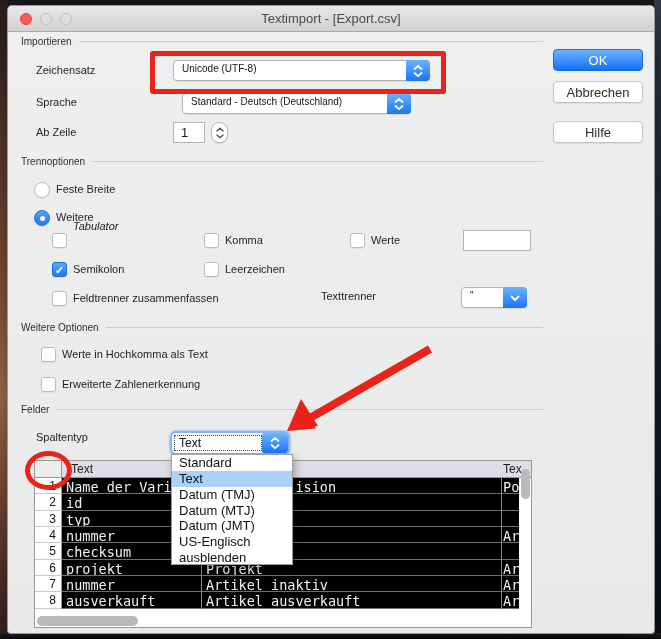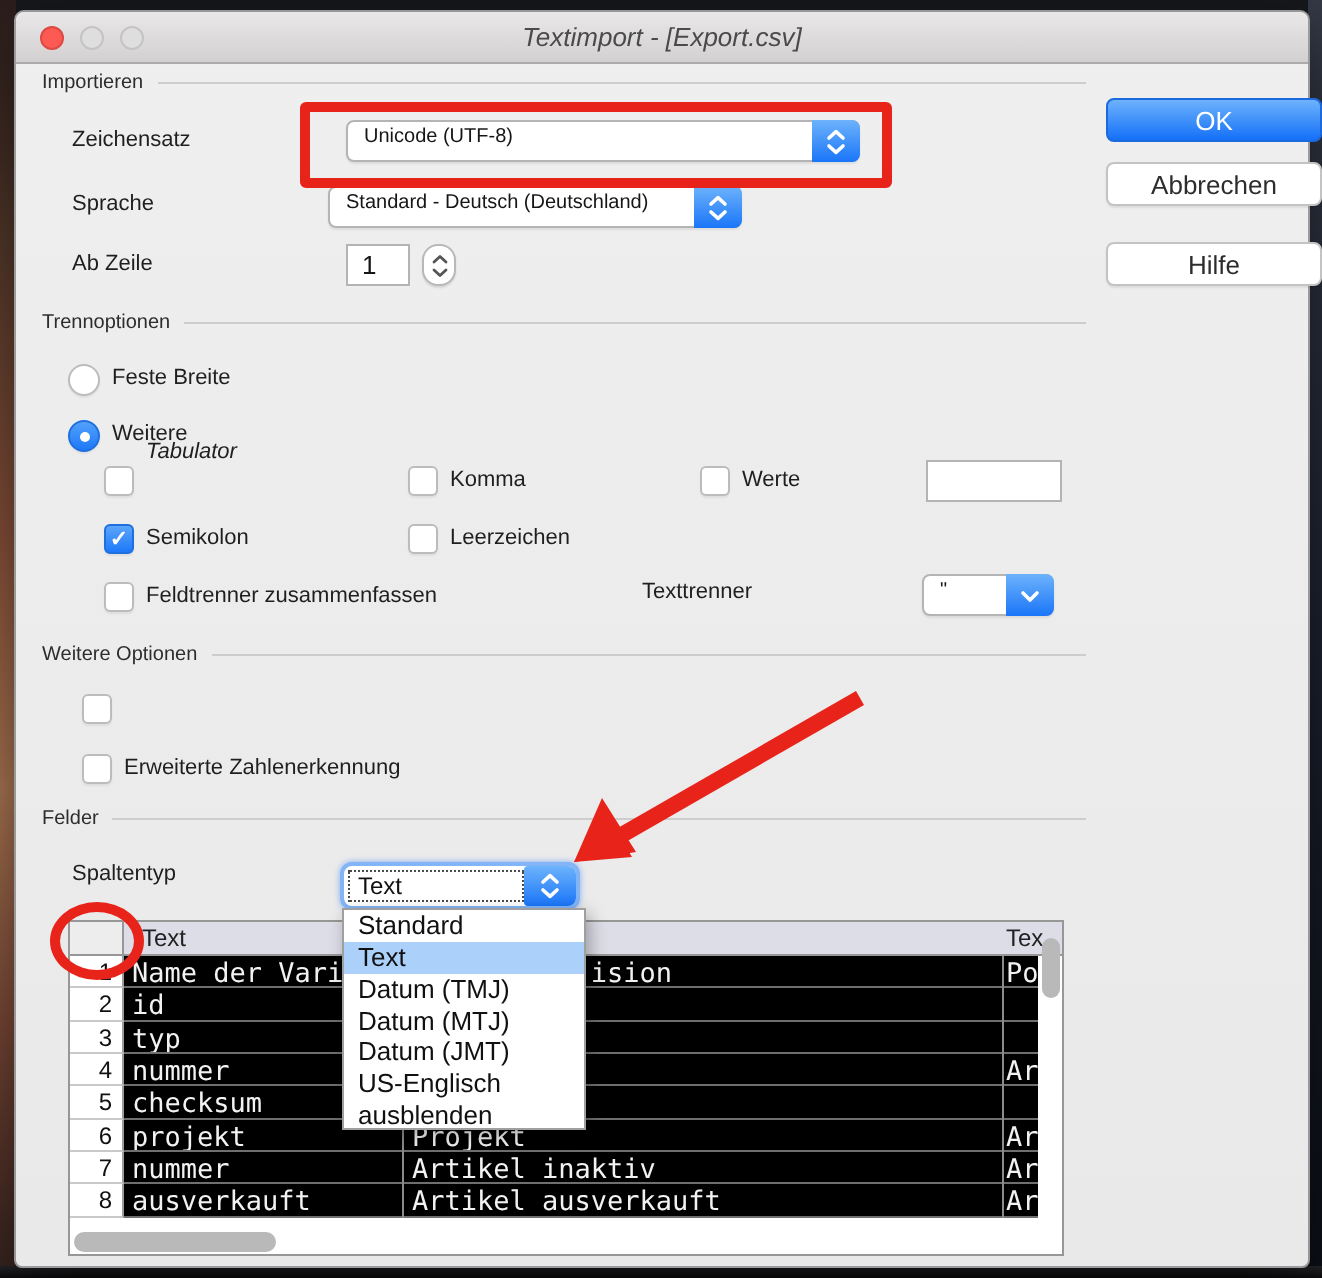--- a/index.html
+++ b/index.html
@@ -14,21 +14,21 @@
   .desk-bottom { position:absolute; left:0; bottom:0; width:661px; height:6px; background:linear-gradient(#26262a,#0c0c0e); }
 
   
   .dialog { position:absolute; left:7px; top:5px; width:648px; height:629px;
     background:linear-gradient(#efefef, #e9e9e9); border:1px solid rgba(0,0,0,.35);
     border-radius:5px 5px 4px 4px; box-shadow:0 12px 34px rgba(0,0,0,.55); }
 
   .titlebar { position:absolute; left:0; top:0; right:0; height:26px;
     background:linear-gradient(#e9e7e8,#d2d0d1); border-bottom:1px solid #ababab; border-radius:5px 5px 0 0; }
   .title { position:absolute; left:0; right:0; top:0; height:26px; line-height:26px; text-align:center;
-    font-size:13px; color:#4a4a4a;font-style:italic; }
+    font-size:13px; color:#4a4a4a; }
   .tl { position:absolute; top:7px; width:12px; height:12px; border-radius:50%; }
   .tl.red { left:12px; background:#fc5a52; border:1px solid #dd4942; }
   .tl.grey1 { left:32px; } .tl.grey2 { left:52px; }
   .tl.grey { background:#dedede; border:1px solid #c4c4c4; }
 
   .group { position:absolute; display:flex; align-items:center; gap:7px; width:522px; }
   .group > span { font-size:10px; color:#2d2d2d; white-space:nowrap; }
   .gline { flex:1; height:1px; background:#cdcdcd; }
 
   .lbl { position:absolute; font-size:11px; color:#1f1f1f; white-space:nowrap; }
@@ -47,21 +47,21 @@
 
   .cb { position:absolute; width:15px; height:15px; background:#fff; border:1px solid #bcbcbc; border-radius:3px;
     box-shadow:0 1px 1px rgba(0,0,0,.06); }
   .cb.on { background:linear-gradient(#5ba5fb,#1d79f8); border-color:#1f6fe0; color:#fff;
     font-size:11px; font-weight:bold; text-align:center; line-height:14px; }
   .radio { position:absolute; width:16px; height:16px; background:#fff; border:1px solid #bcbcbc; border-radius:50%;
     box-shadow:0 1px 1px rgba(0,0,0,.06); }
   .radio.on { background:linear-gradient(#54a1fb,#1d79f8); border-color:#1f6fe0; }
   .radio.on::after { content:""; position:absolute; left:5px; top:5px; width:5px; height:5px; border-radius:50%; background:#fff; }
 
-  .pushbtn { position:absolute; width:108px; height:22px; border-radius:4px; font-size:13px; text-align:center;
+  .pushbtn { position:absolute; width:90px; height:22px; border-radius:4px; font-size:13px; text-align:center;
     line-height:21px; }
   .pushbtn.blue { background:linear-gradient(#6db2fc,#1470f8); color:#fff; border:1px solid #1c68dd; }
   .pushbtn.plain { background:#fff; color:#2d2d2d; border:1px solid #c3c3c3; box-shadow:0 1px 1px rgba(0,0,0,.08); }
 
   
   .combo-open { position:absolute; left:162px; top:425px; width:120px; height:24px; background:#fff;
     border:2px solid #82b4f6; border-radius:6px; box-shadow:0 0 3px rgba(60,130,246,.6); }
   .combo-open .focus { position:absolute; left:2px; top:2px; width:88px; height:16px; border:1px dotted #4a4a4a;
     font-size:12px; color:#111; padding-left:4px; line-height:15px; }
   .combo-open .btn { position:absolute; right:0px; top:0px; width:26px; height:20px; border-radius:2px 4px 4px 2px;
@@ -121,21 +121,21 @@
   <div class="combo" style="left:165px; top:54px; width:257px;">
     <div class="val">Unicode (UTF-8)</div>
     <div class="btn">
       <svg width="12" height="16" viewBox="0 0 12 16">
           <path d="M2.5 6 L6 2.8 L9.5 6" fill="none" stroke="#fff" stroke-width="1.8" stroke-linecap="round" stroke-linejoin="round"></path>
           <path d="M2.5 10 L6 13.2 L9.5 10" fill="none" stroke="#fff" stroke-width="1.8" stroke-linecap="round" stroke-linejoin="round"></path>
         </svg>
     </div>
   </div>
   <div class="lbl" style="left:28px; top:90px;">Sprache</div>
-  <div class="combo" style="left:156px; top:87px; width:207px;">
+  <div class="combo" style="left:174px; top:87px; width:229px;">
     <div class="val">Standard - Deutsch (Deutschland)</div>
     <div class="btn">
       <svg width="12" height="16" viewBox="0 0 12 16">
           <path d="M2.5 6 L6 2.8 L9.5 6" fill="none" stroke="#fff" stroke-width="1.8" stroke-linecap="round" stroke-linejoin="round"></path>
           <path d="M2.5 10 L6 13.2 L9.5 10" fill="none" stroke="#fff" stroke-width="1.8" stroke-linecap="round" stroke-linejoin="round"></path>
         </svg>
     </div>
   </div>
   <div class="lbl" style="left:28px; top:120px;">Ab Zeile</div>
   <div class="input" style="left:165px; top:116px; width:32px; height:21px;">1</div>
@@ -178,20 +178,21 @@
           <path d="M2.5 4.5 L6 8 L9.5 4.5" fill="none" stroke="#fff" stroke-width="1.8" stroke-linecap="round" stroke-linejoin="round"></path>
         </svg>
     </div>
   </div>
 
   <div class="group" style="left:13px; top:316px;">
     <span>Weitere Optionen</span>
     <div class="gline"></div>
   </div>
   <div class="cb" style="left:33px; top:341px;"></div>
+  <div class="lbl" style="left:54px; top:342px;">Werte in Hochkomma als Text</div>
   <div class="cb" style="left:33px; top:371px;"></div>
   <div class="lbl" style="left:54px; top:372px;">Erweiterte Zahlenerkennung</div>
 
   <div class="group" style="left:13px; top:398px;">
     <span>Felder</span>
     <div class="gline"></div>
   </div>
   <div class="lbl" style="left:28px; top:425px;">Spaltentyp</div>
 
   <div class="combo-open">

